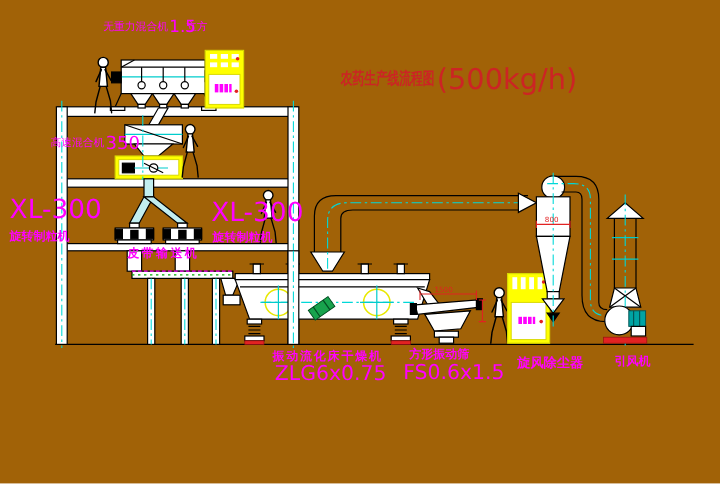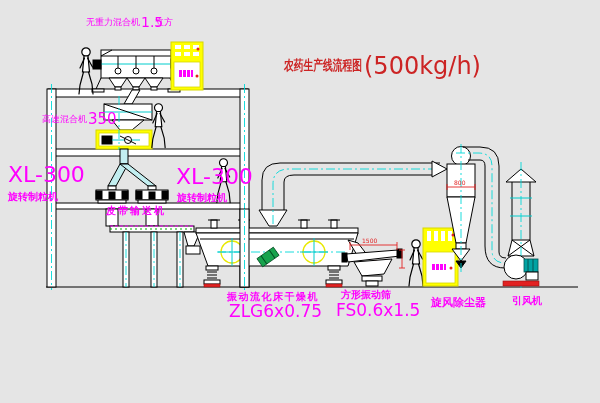--- a/index.html
+++ b/index.html
@@ -1,16 +1,16 @@
 <!DOCTYPE html>
 <html><head>
 <meta charset="utf-8">
 <style>
   html,body{margin:0;padding:0;background:#ffffff;}
-  .canvas{position:relative;width:600px;height:403px;background:#e5e5e5;overflow:hidden;
+  .canvas{position:relative;width:600px;height:403px;background:#a16207;overflow:hidden;
           font-family:"DejaVu Sans",sans-serif;}
   svg{display:block;}
   text{font-family:"DejaVu Sans",sans-serif;}
   .k{stroke:#000;fill:none;stroke-width:1;}
   .kw{stroke:#000;fill:#ffffff;stroke-width:1;}
   .blk{stroke:#000;fill:#000;}
   .cl{stroke:#00d8d8;stroke-width:0.9;fill:none;stroke-dasharray:9 3 2 3;}
   .cyl{stroke:#00cccc;stroke-width:1;fill:none;}
   .yfill{fill:#ffff00;stroke:#d8d800;stroke-width:1;}
   .wfill{fill:#ffffff;stroke:#d8d800;stroke-width:0.8;}

